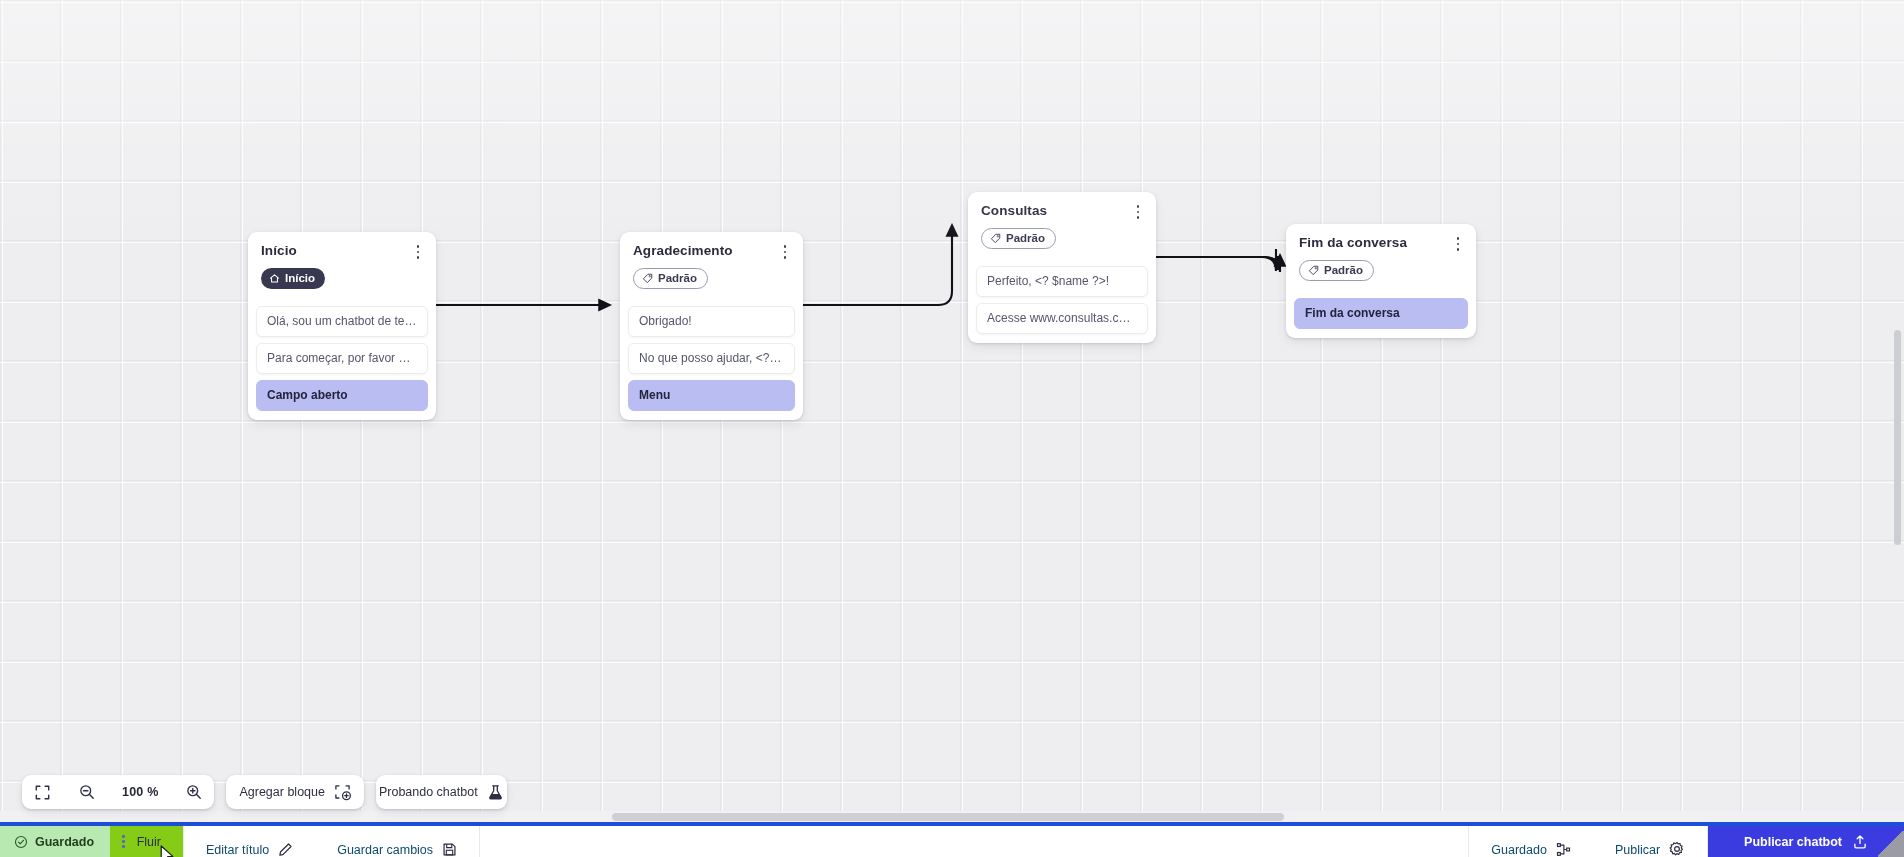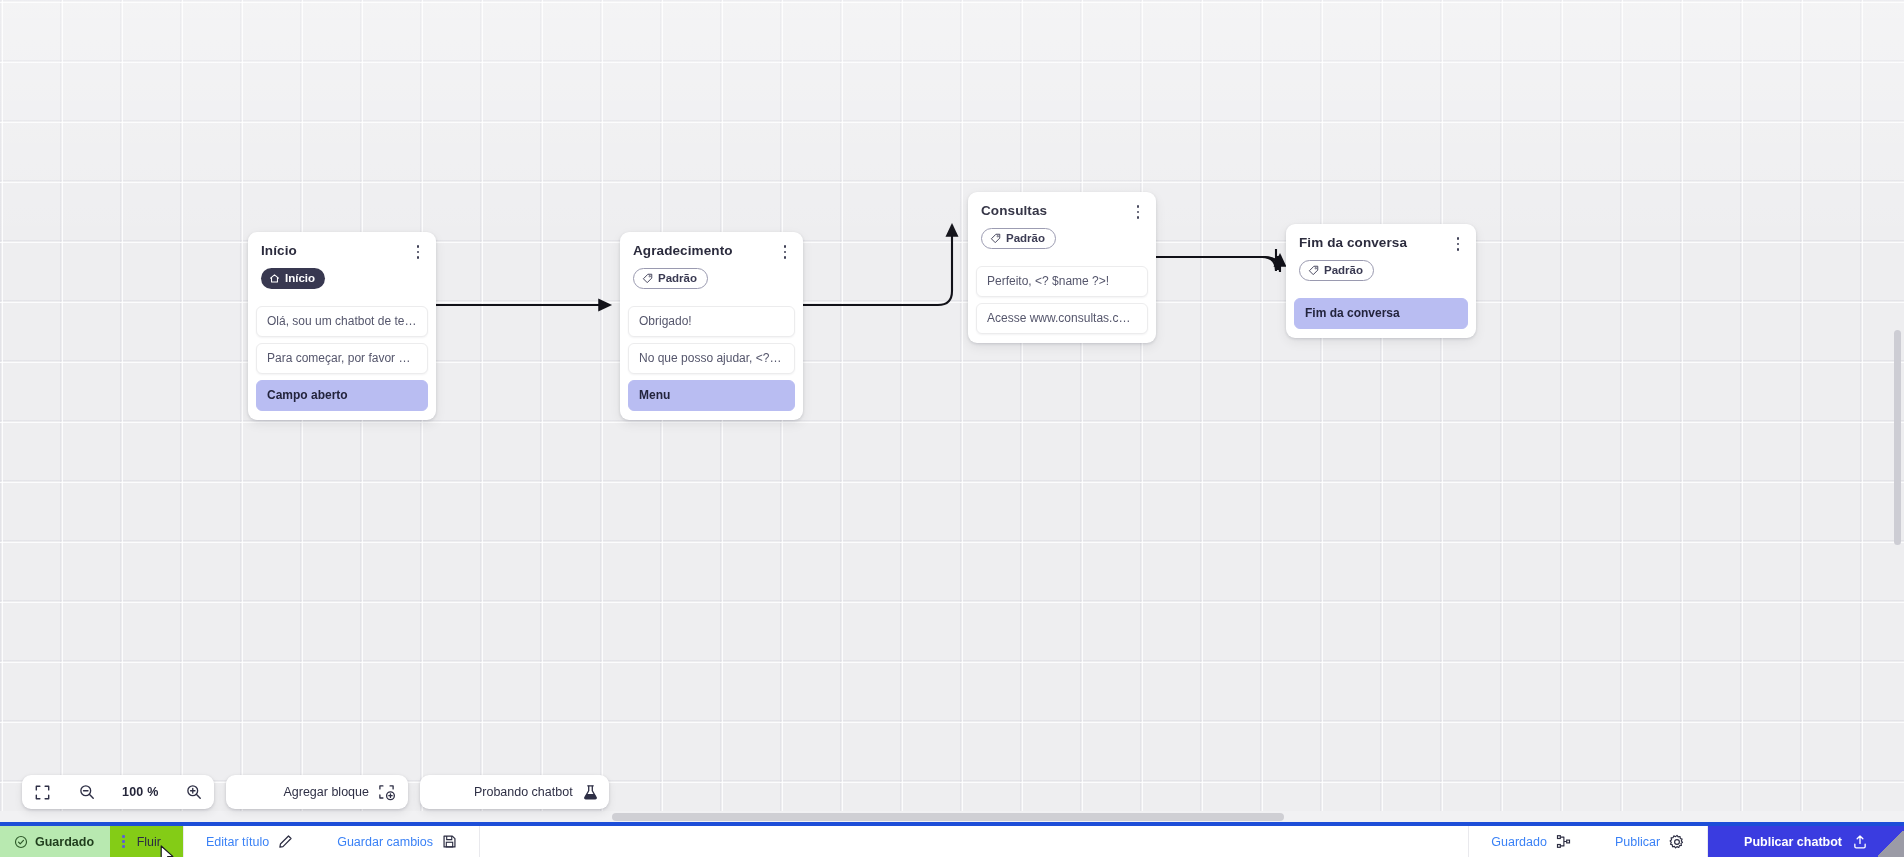--- a/index.html
+++ b/index.html
@@ -168,21 +168,20 @@
   }
   .tb-btn {
     display: flex;
     align-items: center;
     gap: 9px;
     font-size: 12.5px;
     color: #2e2f45;
     font-weight: 400;
     cursor: pointer;
     white-space: nowrap;
-    margin-left: 44px;
   }
   .zoom-val {
     font-size: 12.5px;
     color: #25263a;
     font-weight: 700;
     letter-spacing: .2px;
     white-space: nowrap;
   }
   .icon-btn {
     display: flex;
@@ -271,24 +270,24 @@
     align-items: center;
     cursor: pointer;
   }
   .tab-dots i {
     width: 2.6px; height: 2.6px; border-radius: 50%;
     background: #5b5fd6;
   }
 
   .bb-item {
     display: flex;
-    align-items: center;
+    align-items: flex-end;
     gap: 9px;
     padding: 0 22px;
-    color: #3b82f6;
+    color: #0c4a6e;
     cursor: pointer;
     border-right: 1px solid #e9e9ed;
     white-space: nowrap;
   }
   .bb-item.leftborder { border-left: 1px solid #e9e9ed; border-right: none; }
 
   .publish-btn {
     display: flex;
     align-items: center;
     gap: 10px;
@@ -476,21 +475,21 @@
         <span>Agregar bloque</span>
         <svg width="17" height="17" viewBox="0 0 18 18">
           <path d="M2 5.2 V2 H5.2 M12.8 2 H16 V5.2" fill="none" stroke="#2e2f45" stroke-width="1.4" stroke-linecap="round" stroke-linejoin="round"></path>
           <path d="M2 11.6 V14.8 H5.2" fill="none" stroke="#2e2f45" stroke-width="1.4" stroke-linecap="round" stroke-linejoin="round"></path>
           <circle cx="13.2" cy="12.4" r="4.1" fill="#ffffff" stroke="#2e2f45" stroke-width="1.4"></circle>
           <path d="M11.4 12.4 H15 M13.2 10.6 V14.2" stroke="#2e2f45" stroke-width="1.4" stroke-linecap="round"></path>
         </svg>
       </span>
     </div>
 
-    <div class="tb-group" style="padding:0 10px;">
+    <div class="tb-group" style="padding:0 3px;">
       <span class="tb-btn">
         <span>Probando chatbot</span>
         <svg width="17" height="17" viewBox="0 0 18 18">
           <path d="M7.1 1.9 V7.1 L3.1 14.1 Q2.5 15.6 4.1 15.6 H13.9 Q15.5 15.6 14.9 14.1 L10.9 7.1 V1.9" fill="none" stroke="#2e2f45" stroke-width="1.4" stroke-linejoin="round"></path>
           <path d="M6.1 1.9 H11.9" stroke="#2e2f45" stroke-width="1.4" stroke-linecap="round"></path>
           <path d="M4.8 10.6 H13.2 L14.9 14.1 Q15.5 15.6 13.9 15.6 H4.1 Q2.5 15.6 3.1 14.1 Z" fill="#2e2f45"></path>
         </svg>
       </span>
     </div>
   </div>

